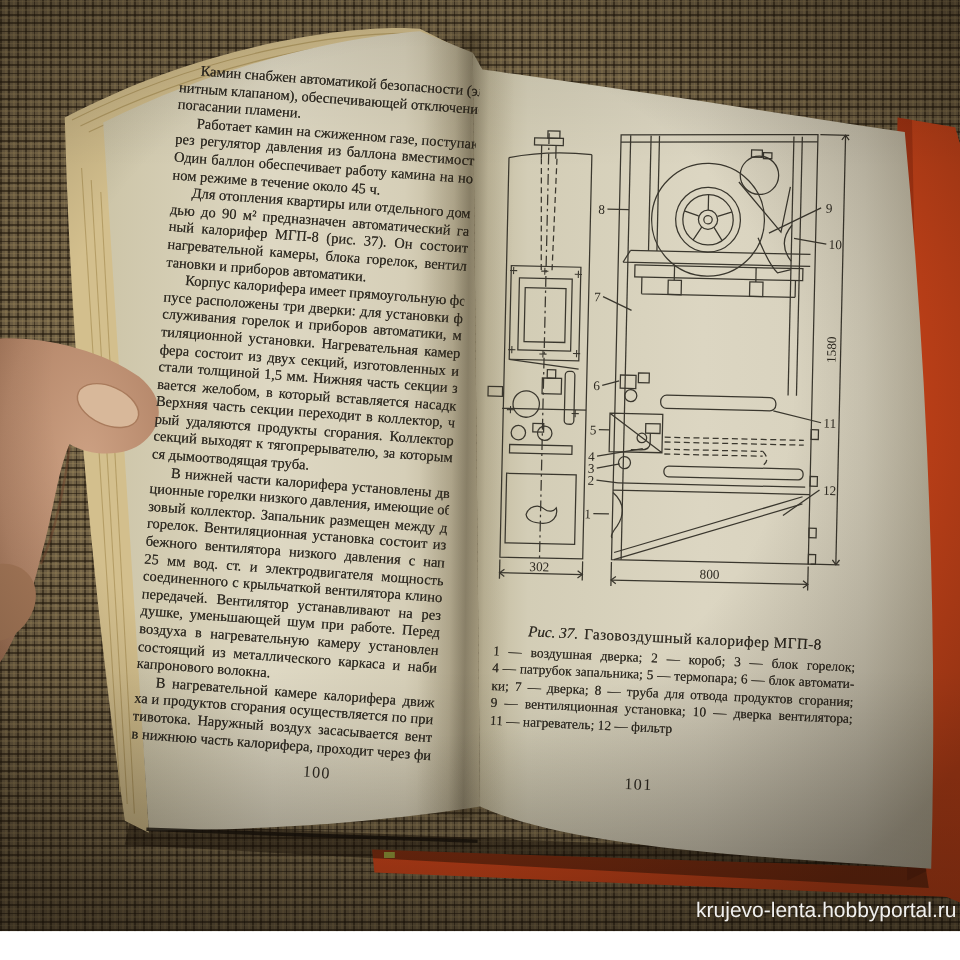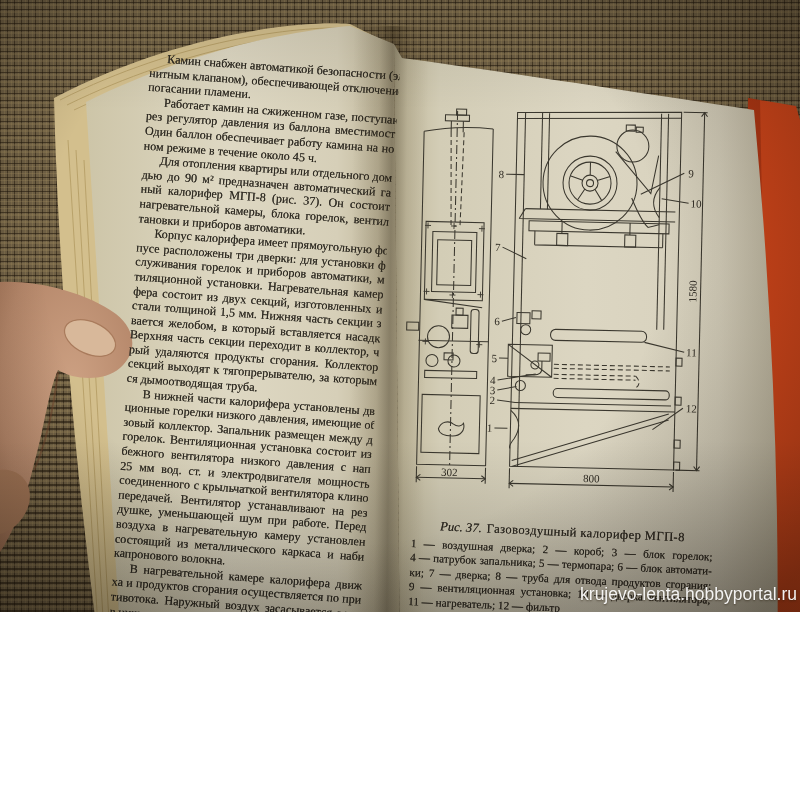--- a/index.html
+++ b/index.html
@@ -1,17 +1,17 @@
 <!DOCTYPE html>
 <html><head>
 <meta charset="utf-8">
 <style>
   html,body{margin:0;padding:0;}
   body{width:800px;height:800px;overflow:hidden;font-family:"Liberation Serif","DejaVu Serif",serif;}
-  .scene{position:relative;width:800px;height:612px;overflow:hidden;}
+  .scene{position:relative;width:800px;height:776px;overflow:hidden;}
 
   
   .burlap{position:absolute;inset:0;background-color:#6e5f44;
     background-image:
       repeating-linear-gradient(0deg, rgba(30,21,9,.55) 0 1.5px, rgba(0,0,0,0) 1.5px 4px, rgba(165,143,95,.28) 4px 5.5px, rgba(0,0,0,0) 5.5px 7px),
       repeating-linear-gradient(90deg, rgba(30,21,9,.5) 0 1.5px, rgba(0,0,0,0) 1.5px 4px, rgba(175,152,100,.22) 4px 5.5px, rgba(0,0,0,0) 5.5px 7px);
   }
 
   .book-svg{position:absolute;left:0;top:0;}
 

